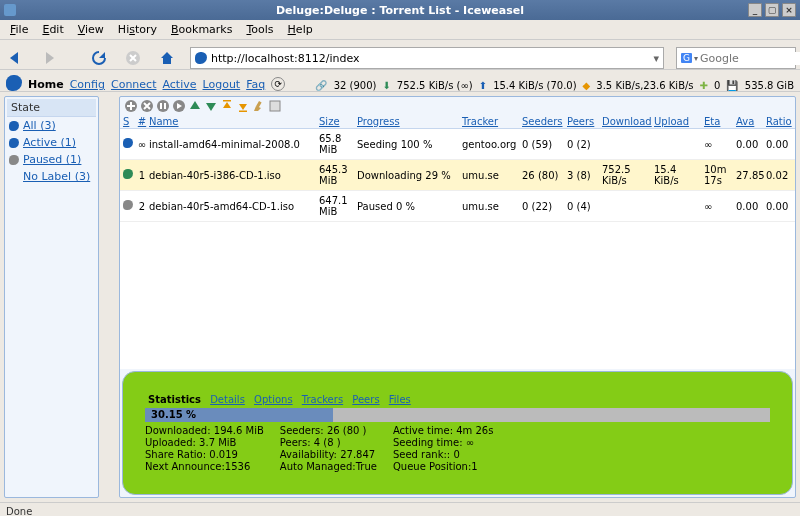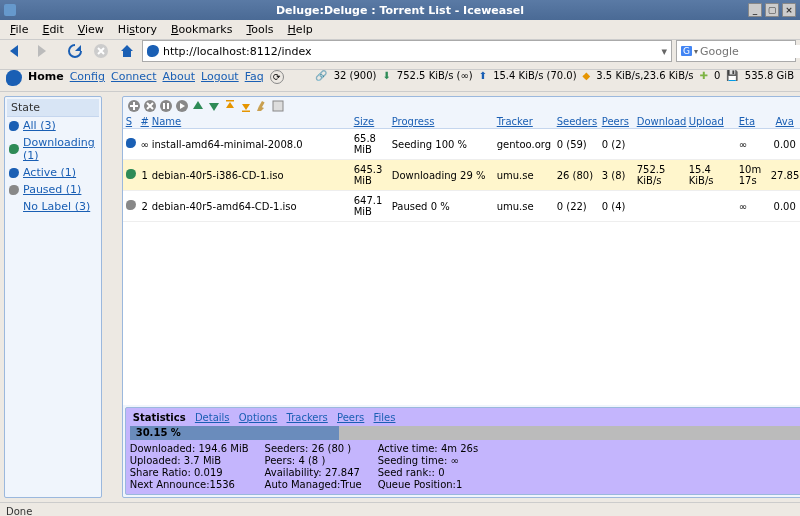--- a/index.html
+++ b/index.html
@@ -4,46 +4,46 @@
 <style>
 * { box-sizing: border-box; margin: 0; padding: 0; font-family: "DejaVu Sans", Arial, sans-serif; }
 body { width: 800px; height: 516px; background: #ede9e3; font-size: 11px; overflow: hidden; }
 .titlebar { height: 20px; background: linear-gradient(#5a7aa5,#4a6a95); color: #fff; display: flex; align-items: center; justify-content: center; position: relative; font-size: 11px; font-weight: bold; }
 .titlebar .winicon { position: absolute; left: 4px; width: 12px; height: 12px; background: #6699cc; border-radius: 2px; }
 .titlebar .winbtns { position: absolute; right: 4px; display: flex; gap: 3px; }
 .winbtn { width: 14px; height: 14px; background: #ccc; border: 1px solid #888; border-radius: 1px; font-size: 9px; line-height: 12px; text-align: center; color: #333; cursor: pointer; }
 .menubar { height: 20px; background: #ede9e3; display: flex; align-items: center; padding: 0 4px; gap: 2px; border-bottom: 1px solid #ccc; }
 .menubar span { padding: 14px 6px; cursor: pointer; }
 .menubar span u { text-decoration: underline; }
-.toolbar { height: 30px; background: #ede9e3; display: flex; align-items: flex-start; padding: 0 4px; gap: 4px; border-bottom: 1px solid #ccc; }
+.toolbar { height: 30px; background: #ede9e3; display: flex; align-items: flex-end; padding: 0 4px; gap: 12px; border-bottom: 1px solid #ccc; }
 .tbtn { width: 22px; height: 22px; border: 1px solid transparent; border-radius: 3px; display: flex; align-items: center; justify-content: center; cursor: pointer; }
 .urlbox { flex: 1; display: flex; align-items: center; border: 1px solid #aaa; background: #fff; height: 22px; padding: 0 4px; gap: 4px; }
 .urlbox input { flex: 1; border: none; outline: none; font-size: 11px; }
 .searchbox { width: 120px; display: flex; align-items: center; border: 1px solid #aaa; background: #fff; height: 22px; padding: 0 4px; gap: 2px; }
 .searchbox input { flex: 1; border: none; outline: none; font-size: 11px; color: #888; }
-.appbar { height: 22px; display: flex; align-items: flex-start; padding: 0 6px; gap: 6px; border-bottom: 1px solid #ccc; }
+.appbar { height: 22px; display: flex; align-items: flex-end; padding: 0 6px; gap: 6px; border-bottom: 1px solid #ccc; }
 .appbar .logo { width: 16px; height: 16px; background: #1a5fb4; border-radius: 50% 50% 60% 40%; }
 .appbar a { color: #1a5fb4; text-decoration: underline; cursor: pointer; }
 .appbar .home { color: #000; font-weight: bold; text-decoration: none; }
 .appbar .stats { margin-left: auto; display: flex; gap: 6px; font-size: 10px; align-items: center; }
 .content { display: flex; height: 410px; padding: 4px; gap: 20px; }
 .sidebar { width: 130px; border: 1px solid #9bb8dd; background: #f0f5fc; border-radius: 2px; padding: 2px; }
 .sidebar .sec-hdr { background: #d8e5f5; padding: 2px 4px; color: #333; border-bottom: 1px solid #c5d6ee; }
 .sidebar .item { padding: 2px 4px 2px 16px; color: #1a5fb4; text-decoration: underline; cursor: pointer; display: flex; align-items: center; gap: 3px; }
 .sidebar .item .sico { position: absolute; margin-left: -14px; width: 10px; height: 10px; }
 .main { flex: 1; display: flex; flex-direction: column; border: 1px solid #9bb8dd; background: #f0f5fc; border-radius: 2px; }
 .tool-row { display: flex; gap: 2px; padding: 2px 4px; }
 .tool-row .ico { width: 14px; height: 14px; cursor: pointer; }
 .thead, .trow { display: flex; font-size: 10px; }
 .thead { border-bottom: 1px solid #c5d6ee; padding: 1px 2px; color: #1a5fb4; text-decoration: underline; }
 .trow { border-bottom: 1px solid #eee; padding: 4px 2px; align-items: center; background: #fff; }
 .trow.sel { background: #fff6cc; }
-.c-s { width: 14px; } .c-n { width: 12px; text-align: center; } .c-name { width: 170px; overflow: hidden; white-space: nowrap; } .c-size { width: 38px; margin-left: 32px; } .c-prog { width: 105px; } .c-trk { width: 60px; } .c-seed { width: 45px; } .c-peer { width: 35px; } .c-dl { width: 52px; } .c-ul { width: 50px; } .c-eta { width: 32px; } .c-ava { width: 30px; text-align: center; } .c-rat { width: 28px; }
+.c-s { width: 14px; } .c-n { width: 12px; text-align: center; } .c-name { width: 170px; overflow: hidden; white-space: nowrap; } .c-size { width: 38px; } .c-prog { width: 105px; } .c-trk { width: 60px; } .c-seed { width: 45px; } .c-peer { width: 35px; } .c-dl { width: 52px; } .c-ul { width: 50px; } .c-eta { width: 32px; } .c-ava { width: 30px; } .c-rat { width: 28px; }
 .thead > div, .trow > div { padding: 0 1px; }
-.detail { margin: 2px; border: 1px solid #9bb8dd; background: #c4b5fd; border-radius: 2px; padding: 4px; font-size: 10px; }
+.detail { margin: 2px; border: 1px solid #9bb8dd; background: #84cc16; border-radius: 13px; padding: 22px; font-size: 10px; }
 .detail .tabs a { color: #1a5fb4; text-decoration: underline; margin: 0 3px; cursor: pointer; }
 .detail .tabs .act { color: #000; font-weight: bold; text-decoration: none; }
 .progress { margin: 3px 0; height: 14px; background: #bbb; position: relative; }
 .progress .bar { height: 100%; background: #6a8cbc; }
 .progress .txt { position: absolute; left: 6px; top: 0; line-height: 14px; font-weight: bold; font-size: 10px; }
 .detgrid { display: flex; gap: 16px; }
 .detcol { display: flex; flex-direction: column; gap: 1px; }
 .detcol div { white-space: nowrap; }
 .statusbar { height: 18px; border-top: 1px solid #ccc; padding: 0 6px; line-height: 18px; font-size: 10px; color: #333; }
 .dico { display: inline-block; border-radius: 2px; }
@@ -112,21 +112,21 @@
     <input placeholder="Google" style="">
 
   </div>
 </div>
 
 <div class="appbar">
   <span class="logo"></span>
   <a class="home">Home</a>
   <a>Config</a>
   <a>Connect</a>
-  <a>About</a>
+  <a>Active</a>
   <a>Logout</a>
   <a>Faq</a>
   <span style="width:14px;height:14px;border:1px solid #888;border-radius:50%;text-align:center;line-height:12px;font-size:9px">⟳</span>
   <div class="stats">
     <span>🔗</span>
       <span>32 (900)</span>
     <span style="color:#2e8b57">⬇</span>
       <span>752.5 KiB/s (∞)</span>
     <span style="color:#1a5fb4">⬆</span>
       <span>15.4 KiB/s (70.0)</span>
@@ -141,24 +141,20 @@
 
 <div class="content">
   <div class="sidebar">
     <div class="sec-hdr">State</div>
     <div id="state-items">
         <div class="item">
           <span class="sico dico" style="background:#1a5fb4;border-radius:50% 50% 60% 40%"></span>
           <span>All (3)</span>
         </div>
         <div class="item">
-          <span class="sico dico" style="background:#2e8b57;border-radius:50% 50% 60% 40%"></span>
-          <span>Downloading (1)</span>
-        </div>
-        <div class="item">
           <span class="sico dico" style="background:#1a5fb4;border-radius:50% 50% 60% 40%"></span>
           <span>Active (1)</span>
         </div>
         <div class="item">
           <span class="sico dico" style="background:#888;border-radius:50% 50% 60% 40%"></span>
           <span>Paused (1)</span>
         </div>
       </div>
     <div id="label-items">
         <div class="item">No Label (3)</div>

